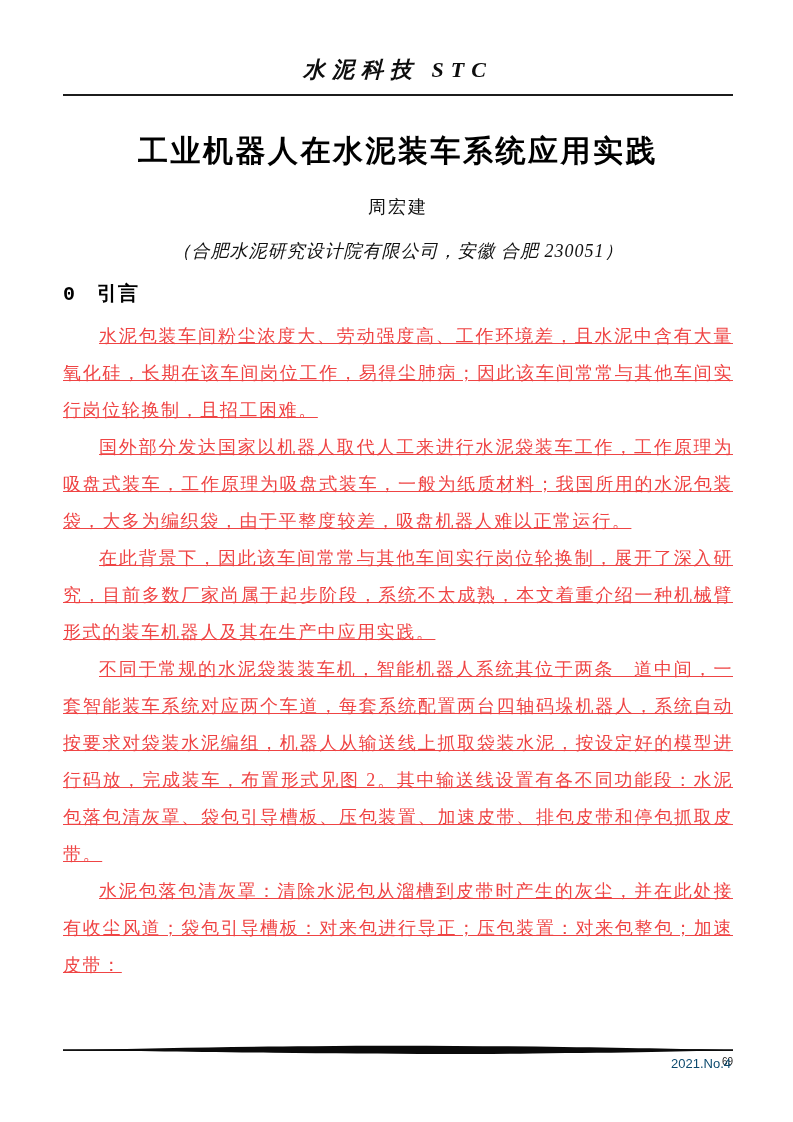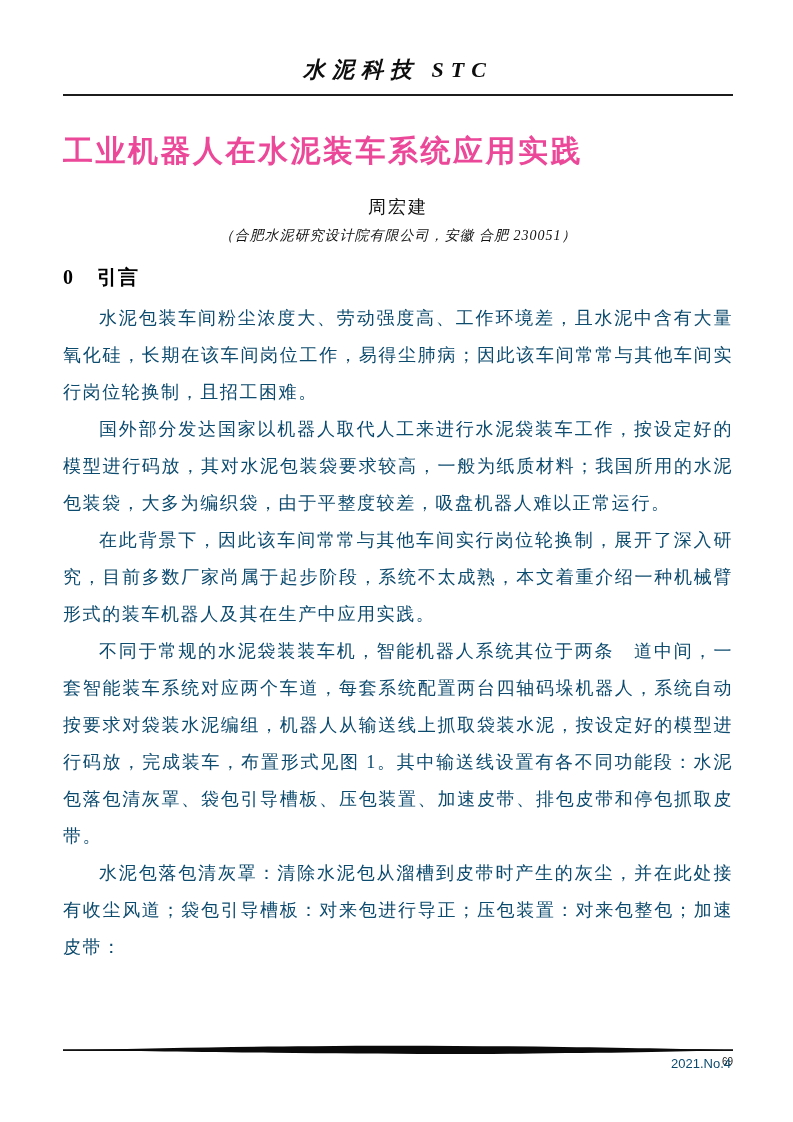--- a/index.html
+++ b/index.html
@@ -35,64 +35,65 @@
   }
   .head-rule {
     margin-top: 9px;
     height: 0;
     border-bottom: 2.5px solid #1c1c1c;
   }
 
   
   .article-title {
     margin: 34px 0 0 0;
-    text-align: left;
+    text-align: center;
     font-family: Liberation Serif, serif;
     font-weight: bold;
     font-size: 30px;
     letter-spacing: 2.5px;
     line-height: 42px;
-    color: #ec4899;
+    color: #000000;
   }
   .article-author {
     margin-top: 23px;
     text-align: center;
     font-size: 18px;
     letter-spacing: 2px;
   }
   .article-affiliation {
-    margin-top: 8px;
+    margin-top: 20px;
     text-align: center;
-    font-size: 14px;
+    font-size: 18px;
     font-style: italic;            
     letter-spacing: 1px;
   }
 
   
   .section-heading {
     margin: 17px 0 8px 0;
-    font-family: Liberation Serif, serif;
+    font-family: Liberation Mono, monospace;
     font-weight: bold;
     font-size: 20px;
     line-height: 30px;
     letter-spacing: 1px;
     color: #000;
   }
   .section-heading .sec-num {
     display: inline-block;
     min-width: 34px;
   }
   .body-par {
     margin: 0;
     font-size: 18px;
     line-height: 37px;
     letter-spacing: 1.6px;
     text-align: justify;
     text-indent: 2em;
-    color: #0c4a6e;
+    color: #ef4444;
+    text-decoration: underline;
   }
 
   
   .page-footer {
     position: absolute;
     left: 63px;
     top: 1044px;
     width: 670px;
     font-family: "Liberation Sans", "DejaVu Sans", sans-serif;
   }
@@ -132,24 +133,24 @@
   <h1 class="article-title">工业机器人在水泥装车系统应用实践</h1>
 
   <div class="article-author">周宏建</div>
 
   <div class="article-affiliation">（合肥水泥研究设计院有限公司，安徽 合肥 230051）</div>
 
   <h2 class="section-heading">
     <span class="sec-num">0</span><span>引言</span>
   </h2>
   <p class="body-par">水泥包装车间粉尘浓度大、劳动强度高、工作环境差，且水泥中含有大量氧化硅，长期在该车间岗位工作，易得尘肺病；因此该车间常常与其他车间实行岗位轮换制，且招工困难。</p>
-  <p class="body-par">国外部分发达国家以机器人取代人工来进行水泥袋装车工作，按设定好的模型进行码放，其对水泥包装袋要求较高，一般为纸质材料；我国所用的水泥包装袋，大多为编织袋，由于平整度较差，吸盘机器人难以正常运行。</p>
+  <p class="body-par">国外部分发达国家以机器人取代人工来进行水泥袋装车工作，工作原理为吸盘式装车，工作原理为吸盘式装车，一般为纸质材料；我国所用的水泥包装袋，大多为编织袋，由于平整度较差，吸盘机器人难以正常运行。</p>
   <p class="body-par">在此背景下，因此该车间常常与其他车间实行岗位轮换制，展开了深入研究，目前多数厂家尚属于起步阶段，系统不太成熟，本文着重介绍一种机械臂形式的装车机器人及其在生产中应用实践。</p>
 
-  <p class="body-par">不同于常规的水泥袋装装车机，智能机器人系统其位于两条　道中间，一套智能装车系统对应两个车道，每套系统配置两台四轴码垛机器人，系统自动按要求对袋装水泥编组，机器人从输送线上抓取袋装水泥，按设定好的模型进行码放，完成装车，布置形式见图 1。其中输送线设置有各不同功能段：水泥包落包清灰罩、袋包引导槽板、压包装置、加速皮带、排包皮带和停包抓取皮带。</p>
+  <p class="body-par">不同于常规的水泥袋装装车机，智能机器人系统其位于两条　道中间，一套智能装车系统对应两个车道，每套系统配置两台四轴码垛机器人，系统自动按要求对袋装水泥编组，机器人从输送线上抓取袋装水泥，按设定好的模型进行码放，完成装车，布置形式见图 2。其中输送线设置有各不同功能段：水泥包落包清灰罩、袋包引导槽板、压包装置、加速皮带、排包皮带和停包抓取皮带。</p>
   <p class="body-par">水泥包落包清灰罩：清除水泥包从溜槽到皮带时产生的灰尘，并在此处接有收尘风道；袋包引导槽板：对来包进行导正；压包装置：对来包整包；加速皮带：</p>
 
 </div>
 
 <div class="page-footer">
   <svg class="footer-bar" viewBox="0 0 670 12" xmlns="http://www.w3.org/2000/svg" aria-hidden="true">
     <rect x="0" y="5.2" width="670" height="1.8" fill="#141414"></rect>
     <path d="M2,6
              C 90,4.6 160,2.6 250,2.2
              C 340,1.1 420,2.0 500,3.0

